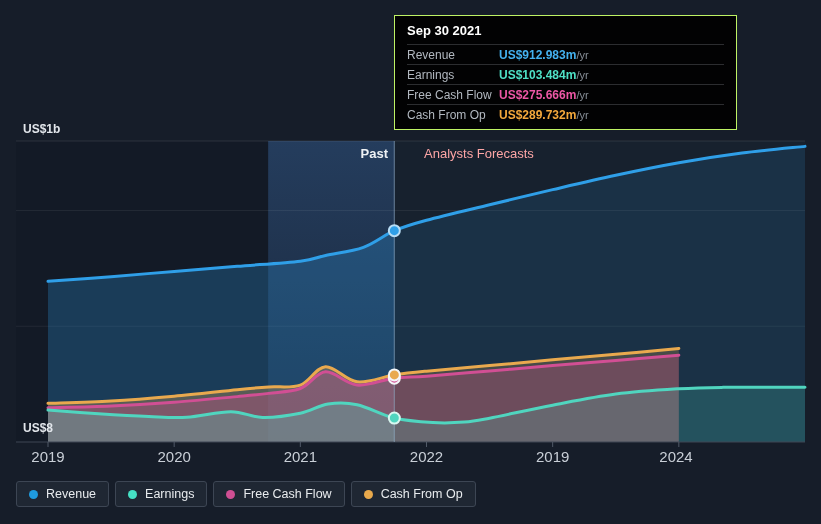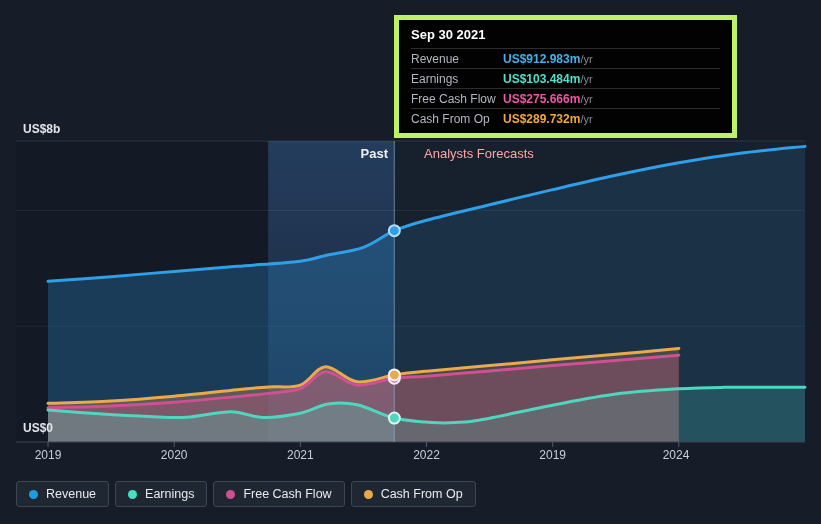--- a/index.html
+++ b/index.html
@@ -1,29 +1,29 @@
 <!DOCTYPE html>
 <html><head>
 <meta charset="utf-8">
 <style>
   html,body{margin:0;padding:0}
   body{width:821px;height:524px;background:#161d29;font-family:"Liberation Sans",sans-serif;position:relative;overflow:hidden}
   .abs{position:absolute}
   #chart-root{left:0;top:0;width:821px;height:524px}
   #chart-svg{left:0;top:0}
-  #tooltip{left:394px;top:15px;width:343px;background:#020203;border:5px solid #bef264;padding:7px 12px 5px;box-sizing:border-box;z-index:5}
+  #tooltip{left:394px;top:15px;width:343px;background:#020203;border:1px solid #bef264;padding:7px 12px 5px;box-sizing:border-box;z-index:5}
   .tt-date{color:#ffffff;font-size:13px;font-weight:700;padding-bottom:6px}
   .tt-row{display:flex;align-items:center;border-top:1px solid #2c2d30;padding:2px 0;font-size:12px;height:15px}
   .tt-label{width:92px;color:#b2b8c0;flex:none}
   .tt-value{font-weight:700}
   .tt-suffix{color:#878e97;margin-left:0;font-size:11px}
   #past-label{left:300px;top:146px;width:88px;text-align:right;color:#eef1f4;font-weight:700;font-size:13px}
   #forecast-label{left:424px;top:146px;color:#fca5a5;font-size:13px}
   .y-label{left:23px;color:#e2e6eb;font-size:12px;font-weight:700}
-  .x-tick-label{top:448px;width:48px;text-align:center;color:#c9cfd7;font-size:12px}
+  .x-tick-label{top:448px;width:48px;text-align:center;color:#c9cfd7;font-size:15px}
   #legend{left:16px;top:481px;display:flex;gap:6px}
   .legend-item{display:flex;align-items:center;gap:8px;background:#1f2733;border:1px solid #3d4654;border-radius:3px;height:26px;padding:0 12px;box-sizing:border-box;font-size:12.5px;color:#e8ebee;cursor:pointer}
   .legend-dot{width:9px;height:9px;border-radius:50%;flex:none}
 </style>
 </head>
 <body>
 
 <div class="abs" id="chart-root">
 
   <svg id="chart-svg" class="abs" width="821" height="524">
@@ -58,22 +58,22 @@
       <circle cx="394.32749999998623" cy="374.927042" r="5.5" fill="#e9a94e" stroke="#f4f6f8" stroke-width="2"></circle>
       <circle cx="394.32749999998623" cy="230.64443550000001" r="5.5" fill="#2f9fe8" stroke="#b9ddf5" stroke-width="2"></circle>
       <line x1="48" y1="442" x2="48" y2="447" stroke="#515a68" stroke-width="1"></line>
       <line x1="174.16666666666669" y1="442" x2="174.16666666666669" y2="447" stroke="#515a68" stroke-width="1"></line>
       <line x1="300.33333333333337" y1="442" x2="300.33333333333337" y2="447" stroke="#515a68" stroke-width="1"></line>
       <line x1="426.5" y1="442" x2="426.5" y2="447" stroke="#515a68" stroke-width="1"></line>
       <line x1="552.6666666666667" y1="442" x2="552.6666666666667" y2="447" stroke="#515a68" stroke-width="1"></line>
       <line x1="678.8333333333334" y1="442" x2="678.8333333333334" y2="447" stroke="#515a68" stroke-width="1"></line>
     </svg>
 
-  <div class="abs y-label" style="top:122px">US$8b</div>
-  <div class="abs y-label" style="top:421px">US$0</div>
+  <div class="abs y-label" style="top:122px">US$1b</div>
+  <div class="abs y-label" style="top:421px">US$8</div>
 
   <div class="abs" id="past-label">Past</div>
   <div class="abs" id="forecast-label">Analysts Forecasts</div>
 
   <span class="abs x-tick-label" style="left: 24px;">2019</span>
   <span class="abs x-tick-label" style="left: 150.167px;">2020</span>
   <span class="abs x-tick-label" style="left: 276.333px;">2021</span>
   <span class="abs x-tick-label" style="left: 402.5px;">2022</span>
   <span class="abs x-tick-label" style="left: 528.667px;">2019</span>
   <span class="abs x-tick-label" style="left: 652px;">2024</span>

